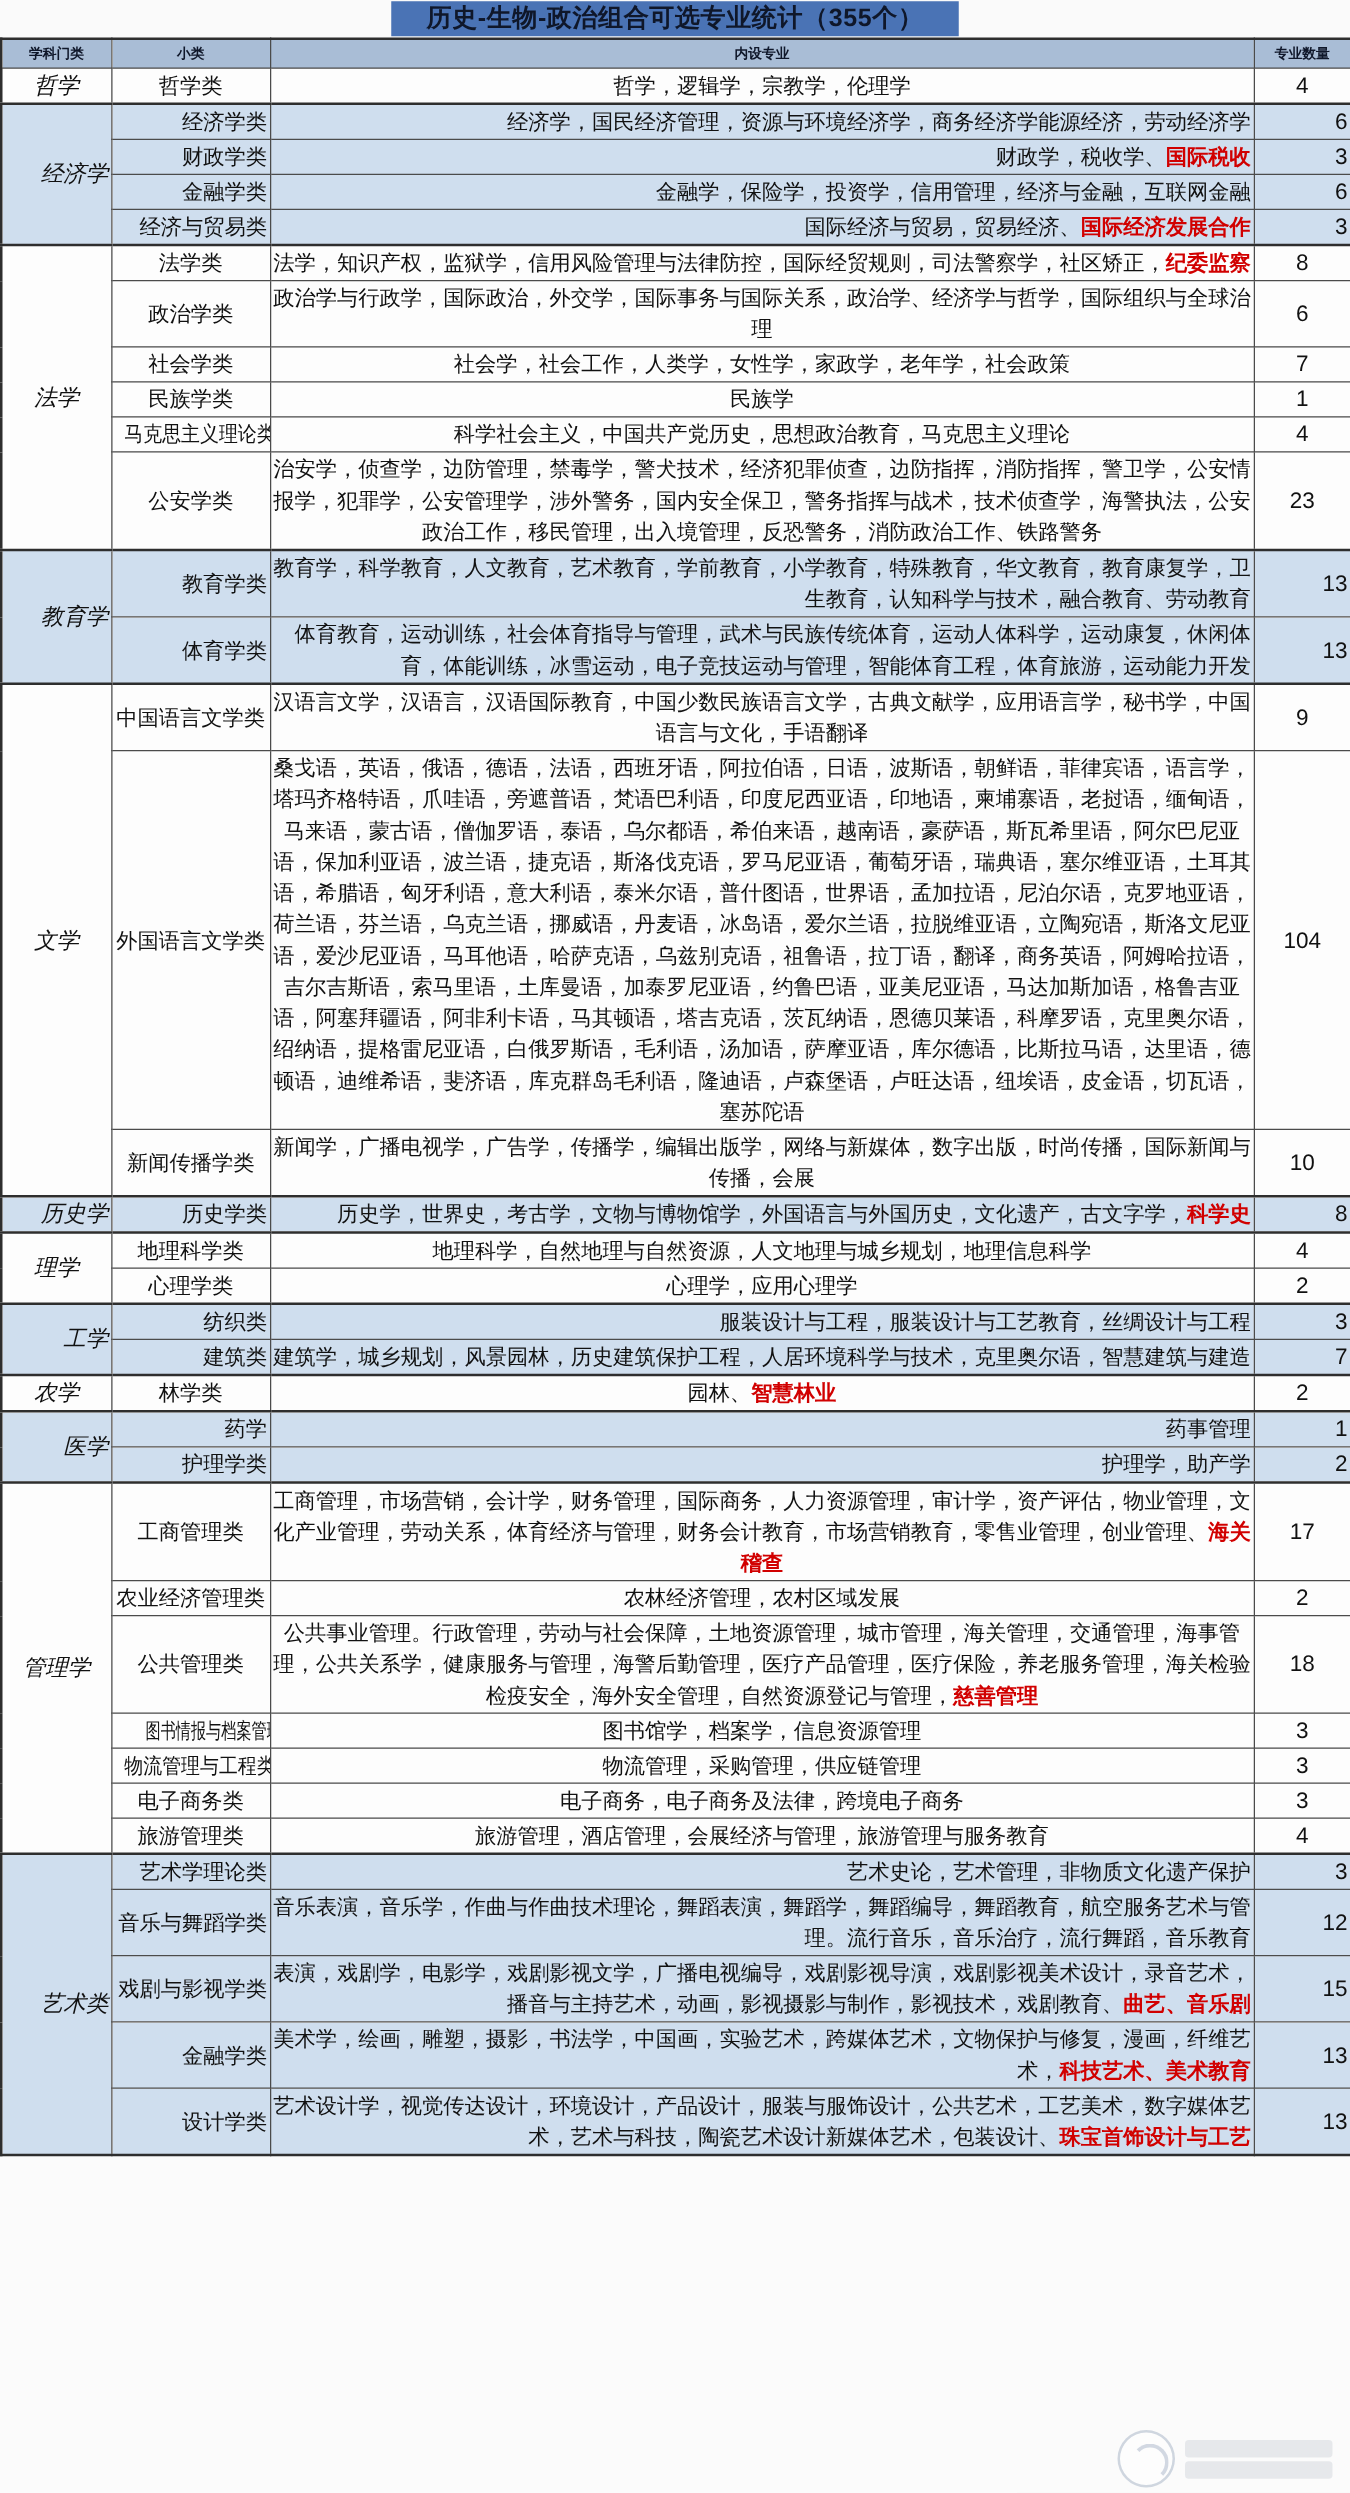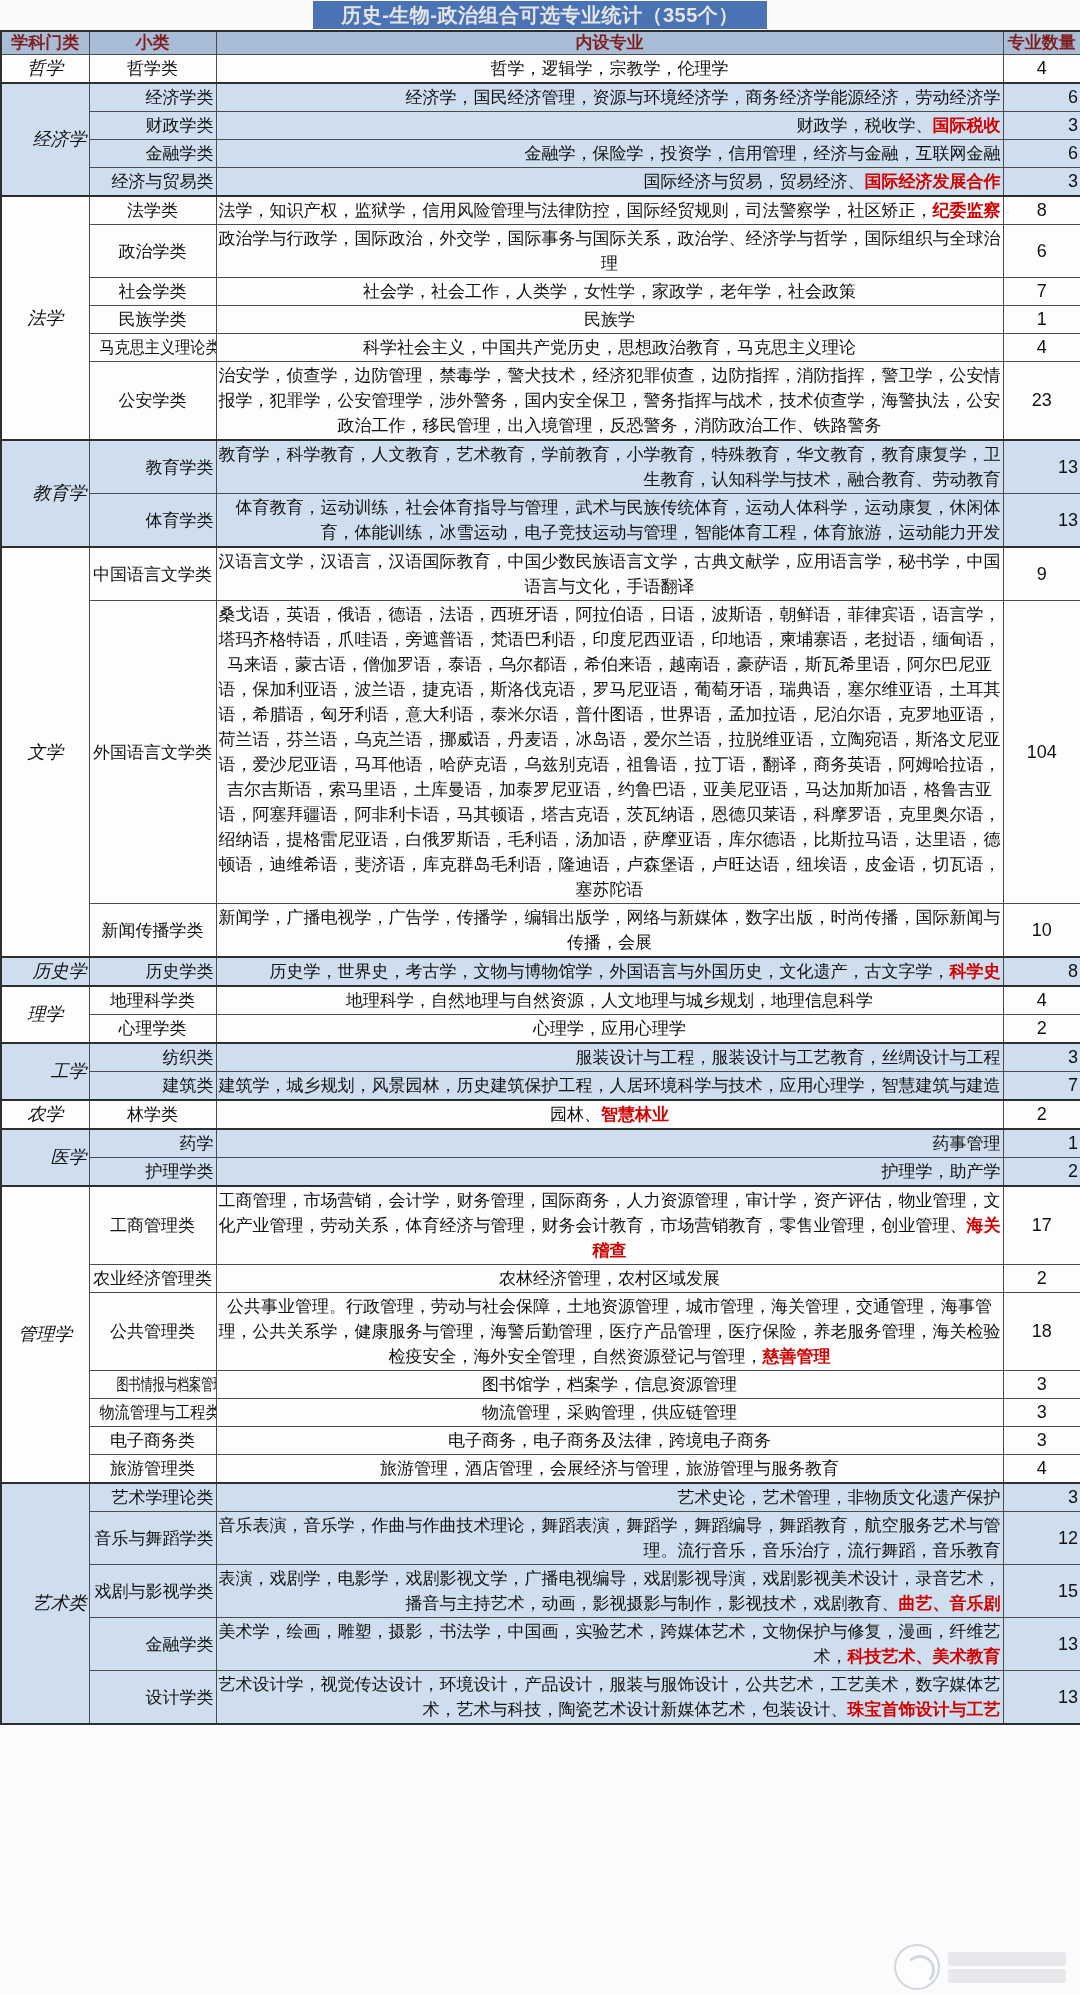--- a/index.html
+++ b/index.html
@@ -3,30 +3,30 @@
 <meta charset="utf-8">
 <style>
   html,body{margin:0;padding:0;}
   body{
     width:1080px;height:1994px;overflow:hidden;background:#f7f7f7;
     font-family:"Liberation Sans","DejaVu Sans",sans-serif;
   }
   .page{position:relative;width:1080px;height:1994px;background:#fbfbfb;overflow:hidden;}
   .titlebar{height:30px;display:flex;align-items:center;justify-content:center;background:#fafafa;}
   .title-pill{
-    background:#4a73b5;color:#e5e5e5;font-weight:bold;font-size:20px;
+    background:#4a73b5;color:#0f172a;font-weight:bold;font-size:20px;
     padding:2px 28px;line-height:24px;letter-spacing:0.5px;
   }
   table{width:1080px;border-collapse:collapse;table-layout:fixed;border:2px solid #2e2e2e;}
   td{
     border:1px solid #4b4b4b;padding:1px 2px;font-size:17px;line-height:25px;
     color:#111;text-align:center;vertical-align:middle;overflow:hidden;
   }
   thead td{
-    background:#a9bdd6;font-weight:bold;font-size:17px;color:#7f1d1d;
+    background:#a9bdd6;font-weight:bold;font-size:11px;color:#0f172a;
     height:20px;line-height:20px;
   }
   tr.white td{background:#fdfdfd;}
   tr.blue  td{background:#cfdeee;text-align:right;}
   tr.group-start td{border-top:2px solid #2e2e2e;}
   td.cat{font-size:18px;font-style:italic;}
   td.sub{white-space:nowrap;margin-left:28px;}
   td.sub span{display:inline-block;transform-origin:50% 50%;}
   td.count{font-size:18px;}
   .red{color:#d10000;font-weight:bold;margin-top:40px;}
@@ -168,21 +168,21 @@
           <td class="count">2</td>
         </tr>
         <tr class="blue group-start">
           <td rowspan="2" class="cat">工学</td>
           <td class="sub"><span>纺织类</span></td>
           <td class="majors"><span>服装设计与工程，服装设计与工艺教育，丝绸设计与工程</span></td>
           <td class="count">3</td>
         </tr>
         <tr class="blue">
           <td class="sub"><span>建筑类</span></td>
-          <td class="majors"><span>建筑学，城乡规划，风景园林，历史建筑保护工程，人居环境科学与技术，应用心理学，智慧建筑与建造</span></td>
+          <td class="majors"><span>建筑学，城乡规划，风景园林，历史建筑保护工程，人居环境科学与技术，克里奥尔语，智慧建筑与建造</span></td>
           <td class="count">7</td>
         </tr>
         <tr class="white group-start">
           <td rowspan="1" class="cat">农学</td>
           <td class="sub"><span>林学类</span></td>
           <td class="majors"><span>园林、</span><span class="red">智慧林业</span></td>
           <td class="count">2</td>
         </tr>
         <tr class="blue group-start">
           <td rowspan="2" class="cat">医学</td>

